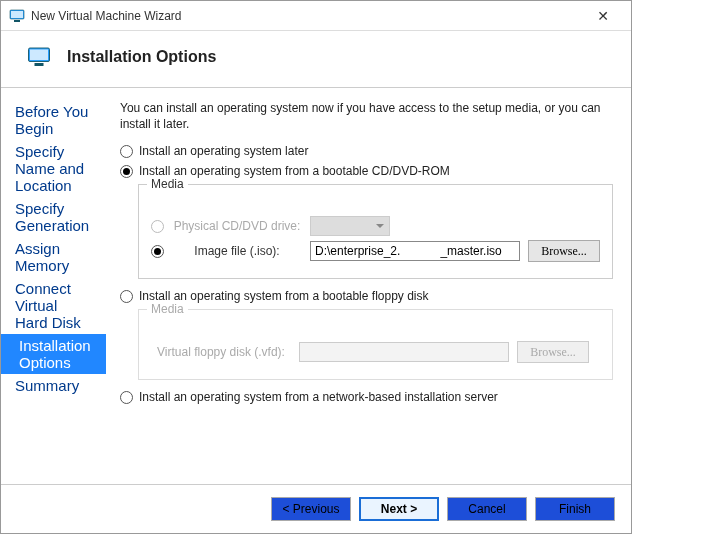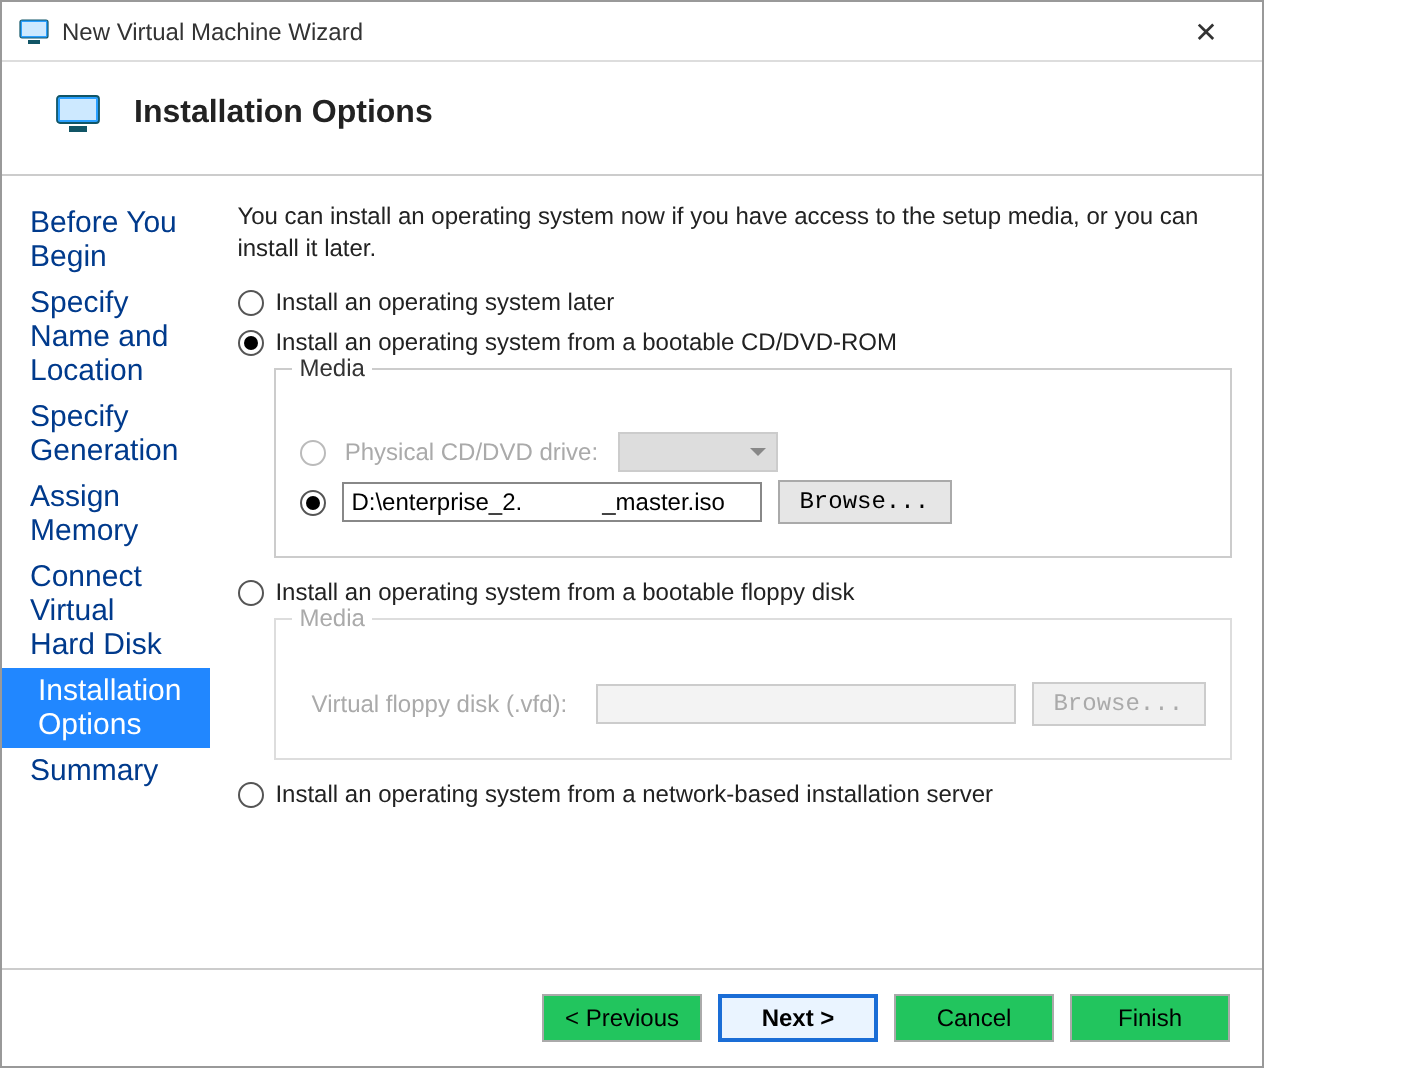--- a/index.html
+++ b/index.html
@@ -167,21 +167,21 @@
     width: 210px;
   }
   input.text:disabled {
     background: #f3f3f3;
     border-color: #ccc;
     color: #aaa;
   }
   button.small {
     height: 22px;
     padding: 0 10px;
-    font-family: Liberation Mono, monospace;
+    font-family: Liberation Serif, serif;
     font-size: 12px;
     background: #e6e6e6;
     border: 1px solid #aaa;
     min-width: 72px;
   }
   button.small:disabled {
     color: #aaa;
     border-color: #ccc;
     background: #f0f0f0;
   }
@@ -190,21 +190,21 @@
     padding: 12px 16px;
     display: flex;
     justify-content: flex-end;
     gap: 8px;
   }
   .footer button {
     height: 24px;
     min-width: 80px;
     font-family: inherit;
     font-size: 12px;
-    background: #22c55e;
+    background: #1d4ed8;
     border: 1px solid #aaa;
   }
   .footer button.primary {
     border: 2px solid #1a6dd6;
     background: #eaf4ff;
     font-weight: bold;
   }
   svg.monitor { width: 100%; height: 100%; }
 </style>
 </head>
@@ -262,20 +262,21 @@
 
       <div class="fieldset">
         <span class="legend">Media</span>
         <div class="row disabled">
           <span class="radio disabled"></span>
           <label>Physical CD/DVD drive:</label>
           <span class="combo-disabled"></span>
         </div>
         <div class="row">
           <span class="radio selected"></span>
+          <label>Image file (.iso):</label>
           <input class="text" type="text" value="D:\enterprise_2.            _master.iso" style="">
           <button class="small">Browse...</button>
         </div>
       </div>
 
       <div class="opt">
         <span class="radio"></span>
         <span>Install an operating system from a bootable floppy disk</span>
       </div>
 

